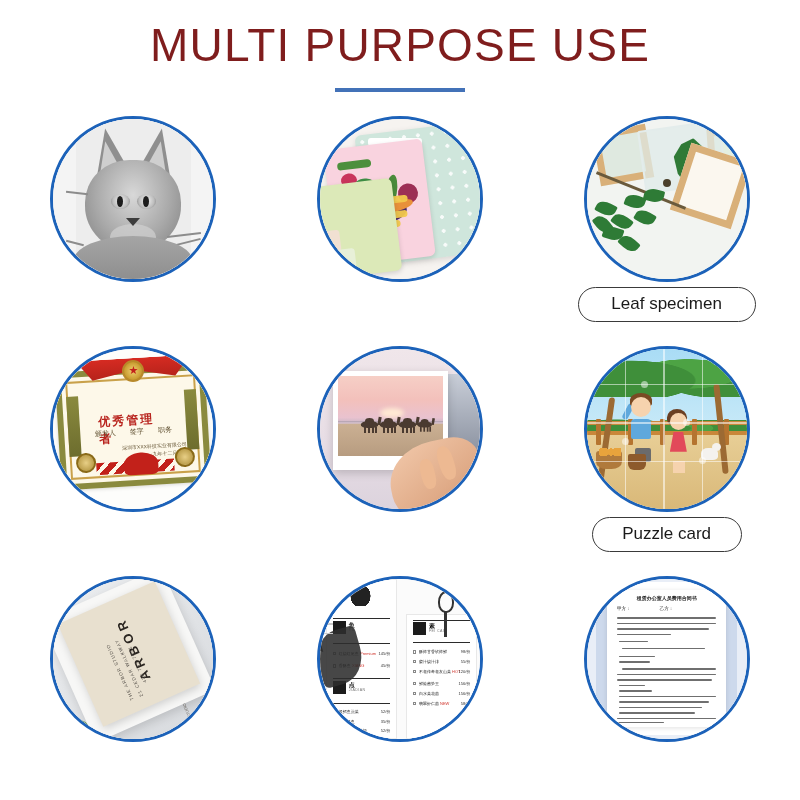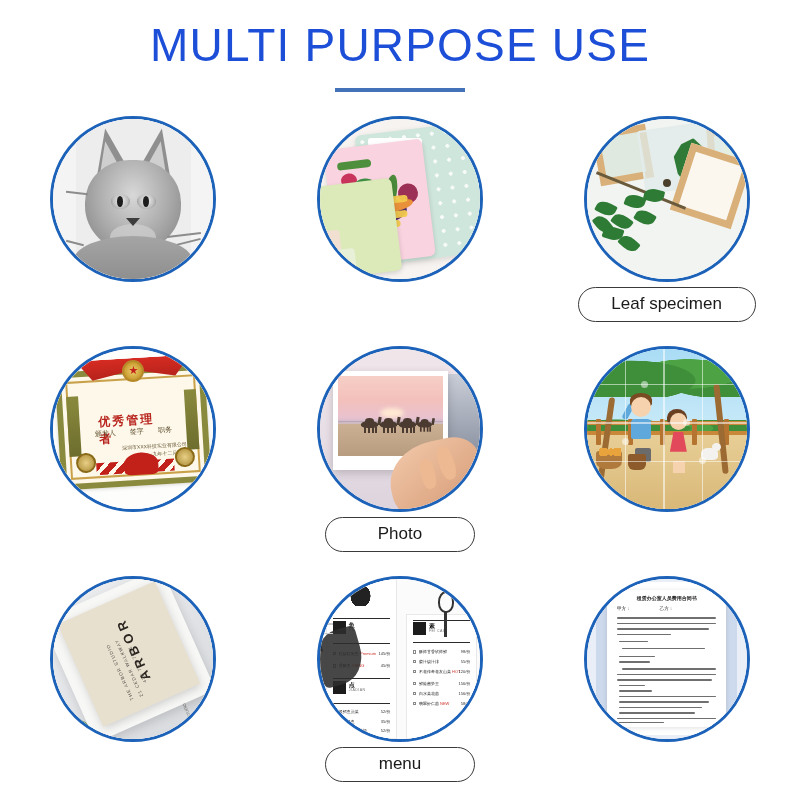--- a/index.html
+++ b/index.html
@@ -8,21 +8,21 @@
     background: #ffffff;
     font-family: "Liberation Sans", sans-serif;
     overflow: hidden;
   }
   .page { position: relative; width: 800px; height: 800px; background: #fff; }
 
   
   .header { text-align: center; padding-top: 20px; }
   .title {
     font-size: 46px; font-weight: 400; letter-spacing: 1.2px;
-    color: #1d4ed8; line-height: 1.1;
+    color: #7f1d1d; line-height: 1.1;
     font-family: "Liberation Sans", sans-serif;
   }
   .title-underline {
     width: 130px; height: 4px; background: #4372B8;
     margin: 17px auto 0;
   }
 
   
   .grid {
     position: relative;
@@ -477,23 +477,20 @@
                   <div class="leg" style="left:11px"></div>
                   <div class="leg" style="left:14px"></div>
                 </div>
             </div>
           </div>
           <div class="ph-hand"></div>
           <div class="ph-finger f1"></div>
           <div class="ph-finger f2"></div>
         </div>
       </div>
-      <div class="pill">
-        <span class="pill-text">Photo</span>
-      </div>
     </div>
 
     <div class="cell">
       <div class="circle">
         <div class="art art-puz">
           <div class="pz-sky"></div>
           <div class="pz-foliage"></div>
           <div class="pz-ground"></div>
           <div class="pz-bushes"></div>
           <div class="pz-fence">
@@ -528,20 +525,23 @@
             <div class="v" style="left:24%"></div>
             <div class="v" style="left:48%"></div>
             <div class="v" style="left:72%"></div>
             <div class="pz-knob" style="left:34%;top:20%"></div>
             <div class="pz-knob" style="left:60%;top:44%"></div>
             <div class="pz-knob" style="left:22%;top:56%"></div>
             <div class="pz-knob" style="left:70%;top:68%"></div>
           </div>
         </div>
       </div>
+      <div class="pill">
+        <span class="pill-text">Puzzle card</span>
+      </div>
     </div>
 
     <div class="cell">
       <div class="circle">
         <div class="art art-bc">
           <div class="bc-surface"></div>
           <div class="bc-plant"></div>
           <div class="bc-outer"></div>
           <div class="bc-card"></div>
           <div class="bc-brand">ARBOR</div>
@@ -645,23 +645,20 @@
           <div class="mn-fish-t"></div>
           <div class="mn-fish"></div>
           <div class="mn-spoon">
             <div class="bowl"></div>
               <div class="stem"></div>
           </div>
           <div class="mn-side" style="top:22%"></div>
           <div class="mn-side" style="top:28%"></div>
           <div class="mn-side" style="top:34%"></div>
         </div>
-      </div>
-      <div class="pill">
-        <span class="pill-text">menu</span>
       </div>
     </div>
 
     <div class="cell">
       <div class="circle">
         <div class="art art-file">
           <div class="fl-shadow"></div>
           <div class="fl-page">
             <div class="fl-title">租赁办公室人员费用合同书</div>
             <div class="fl-party a">甲方：</div>

